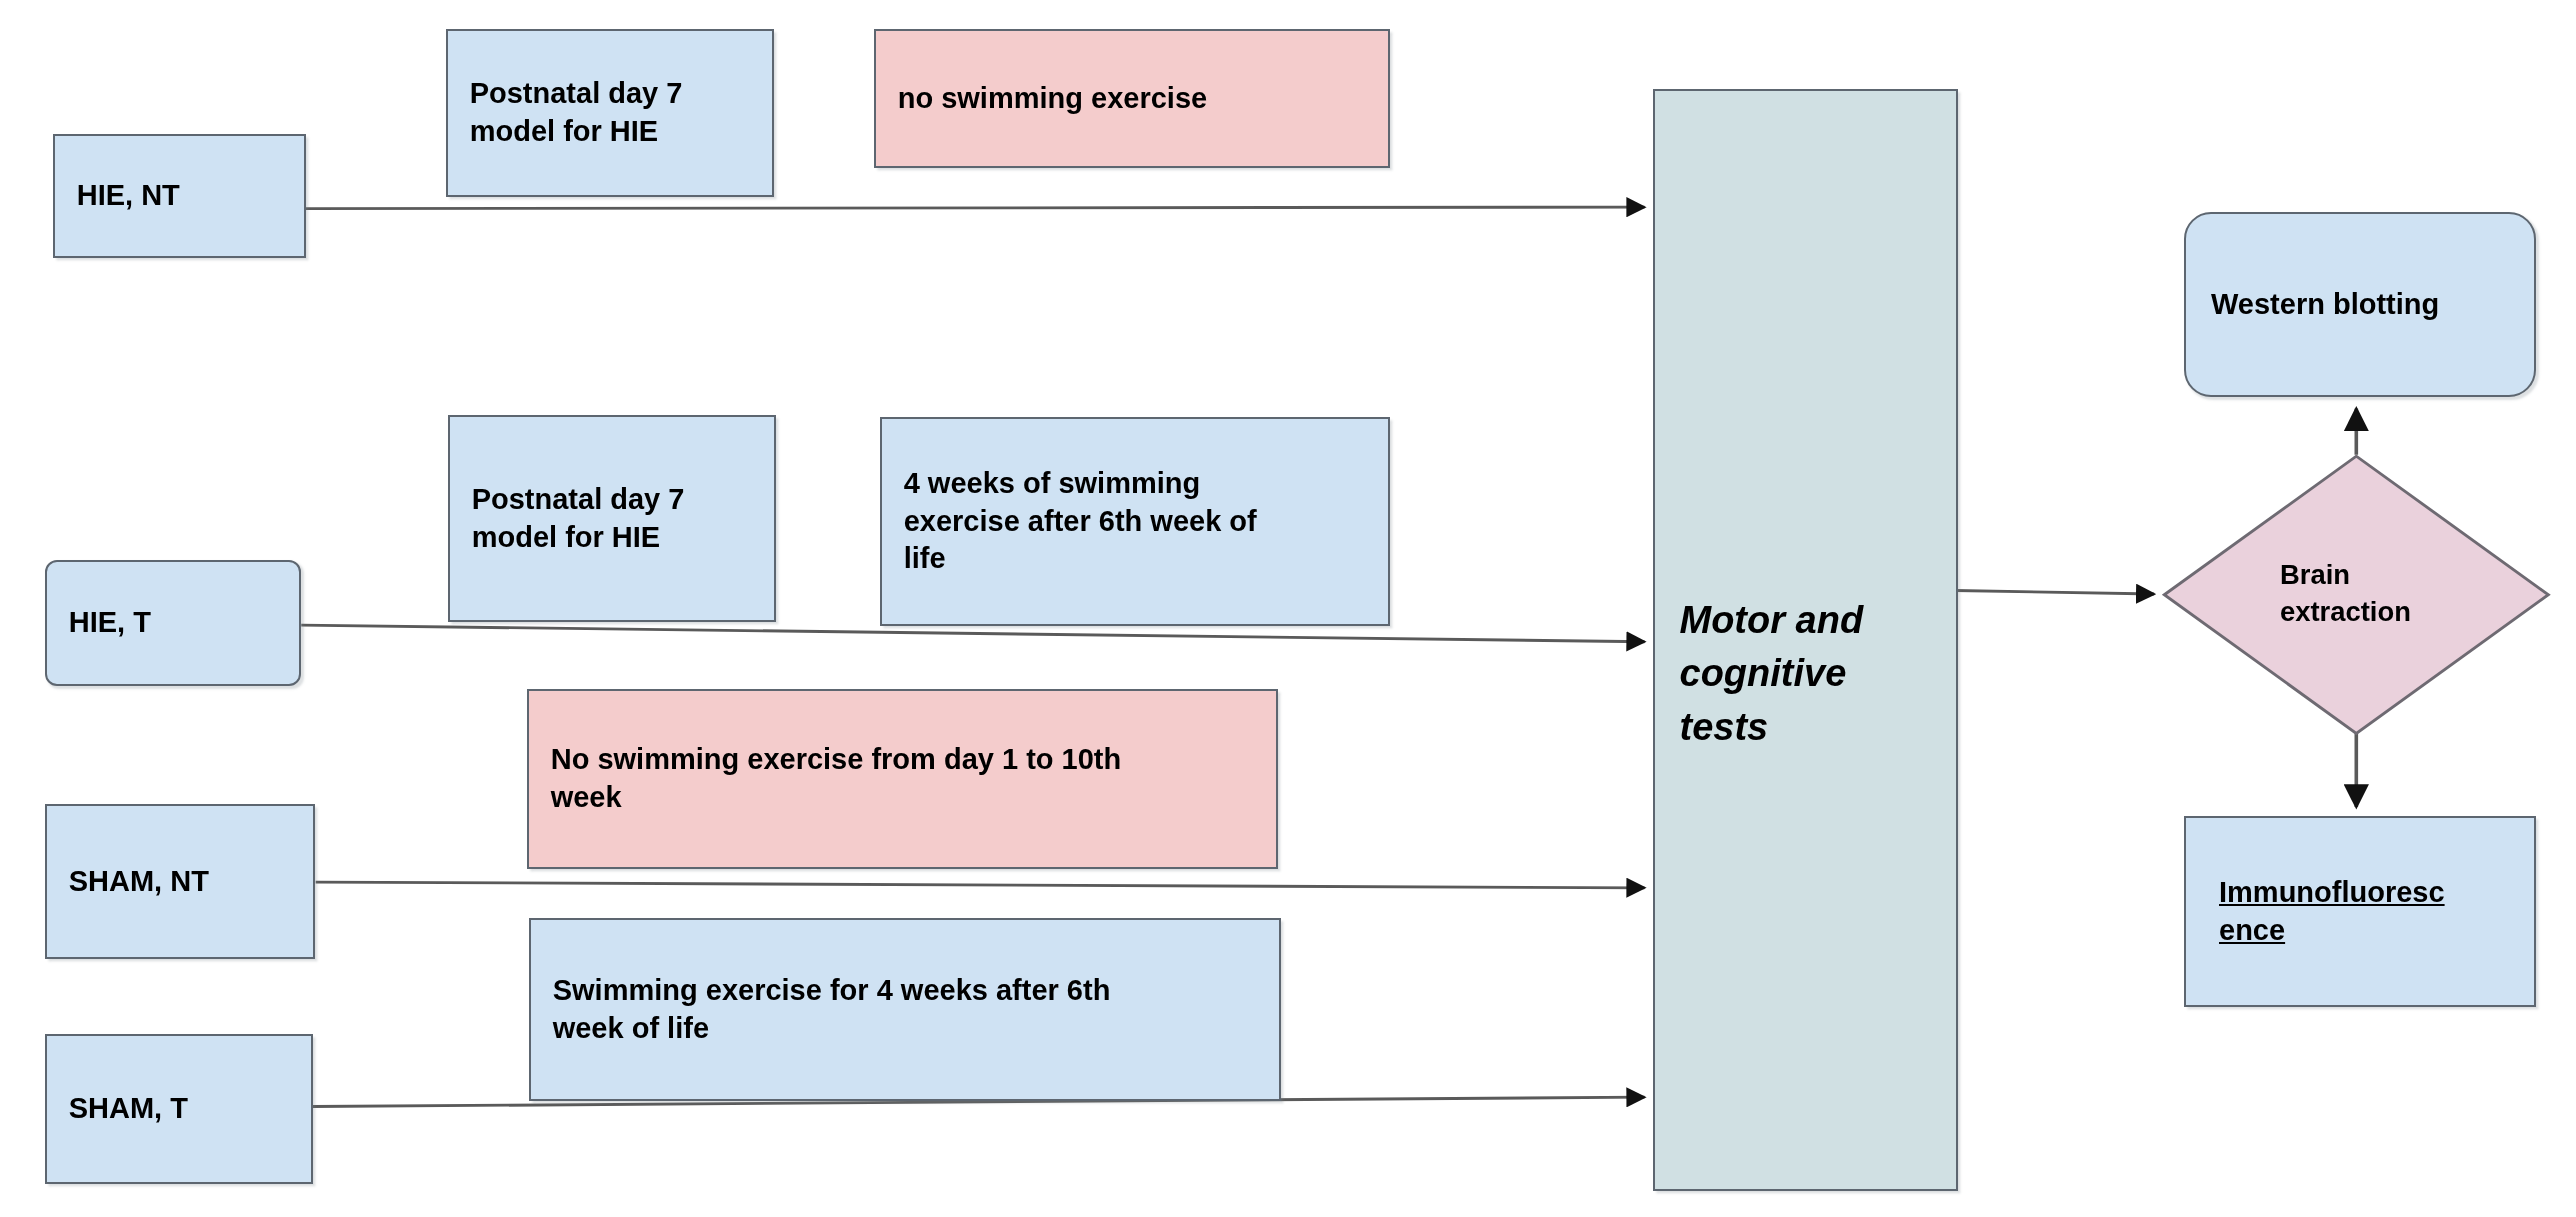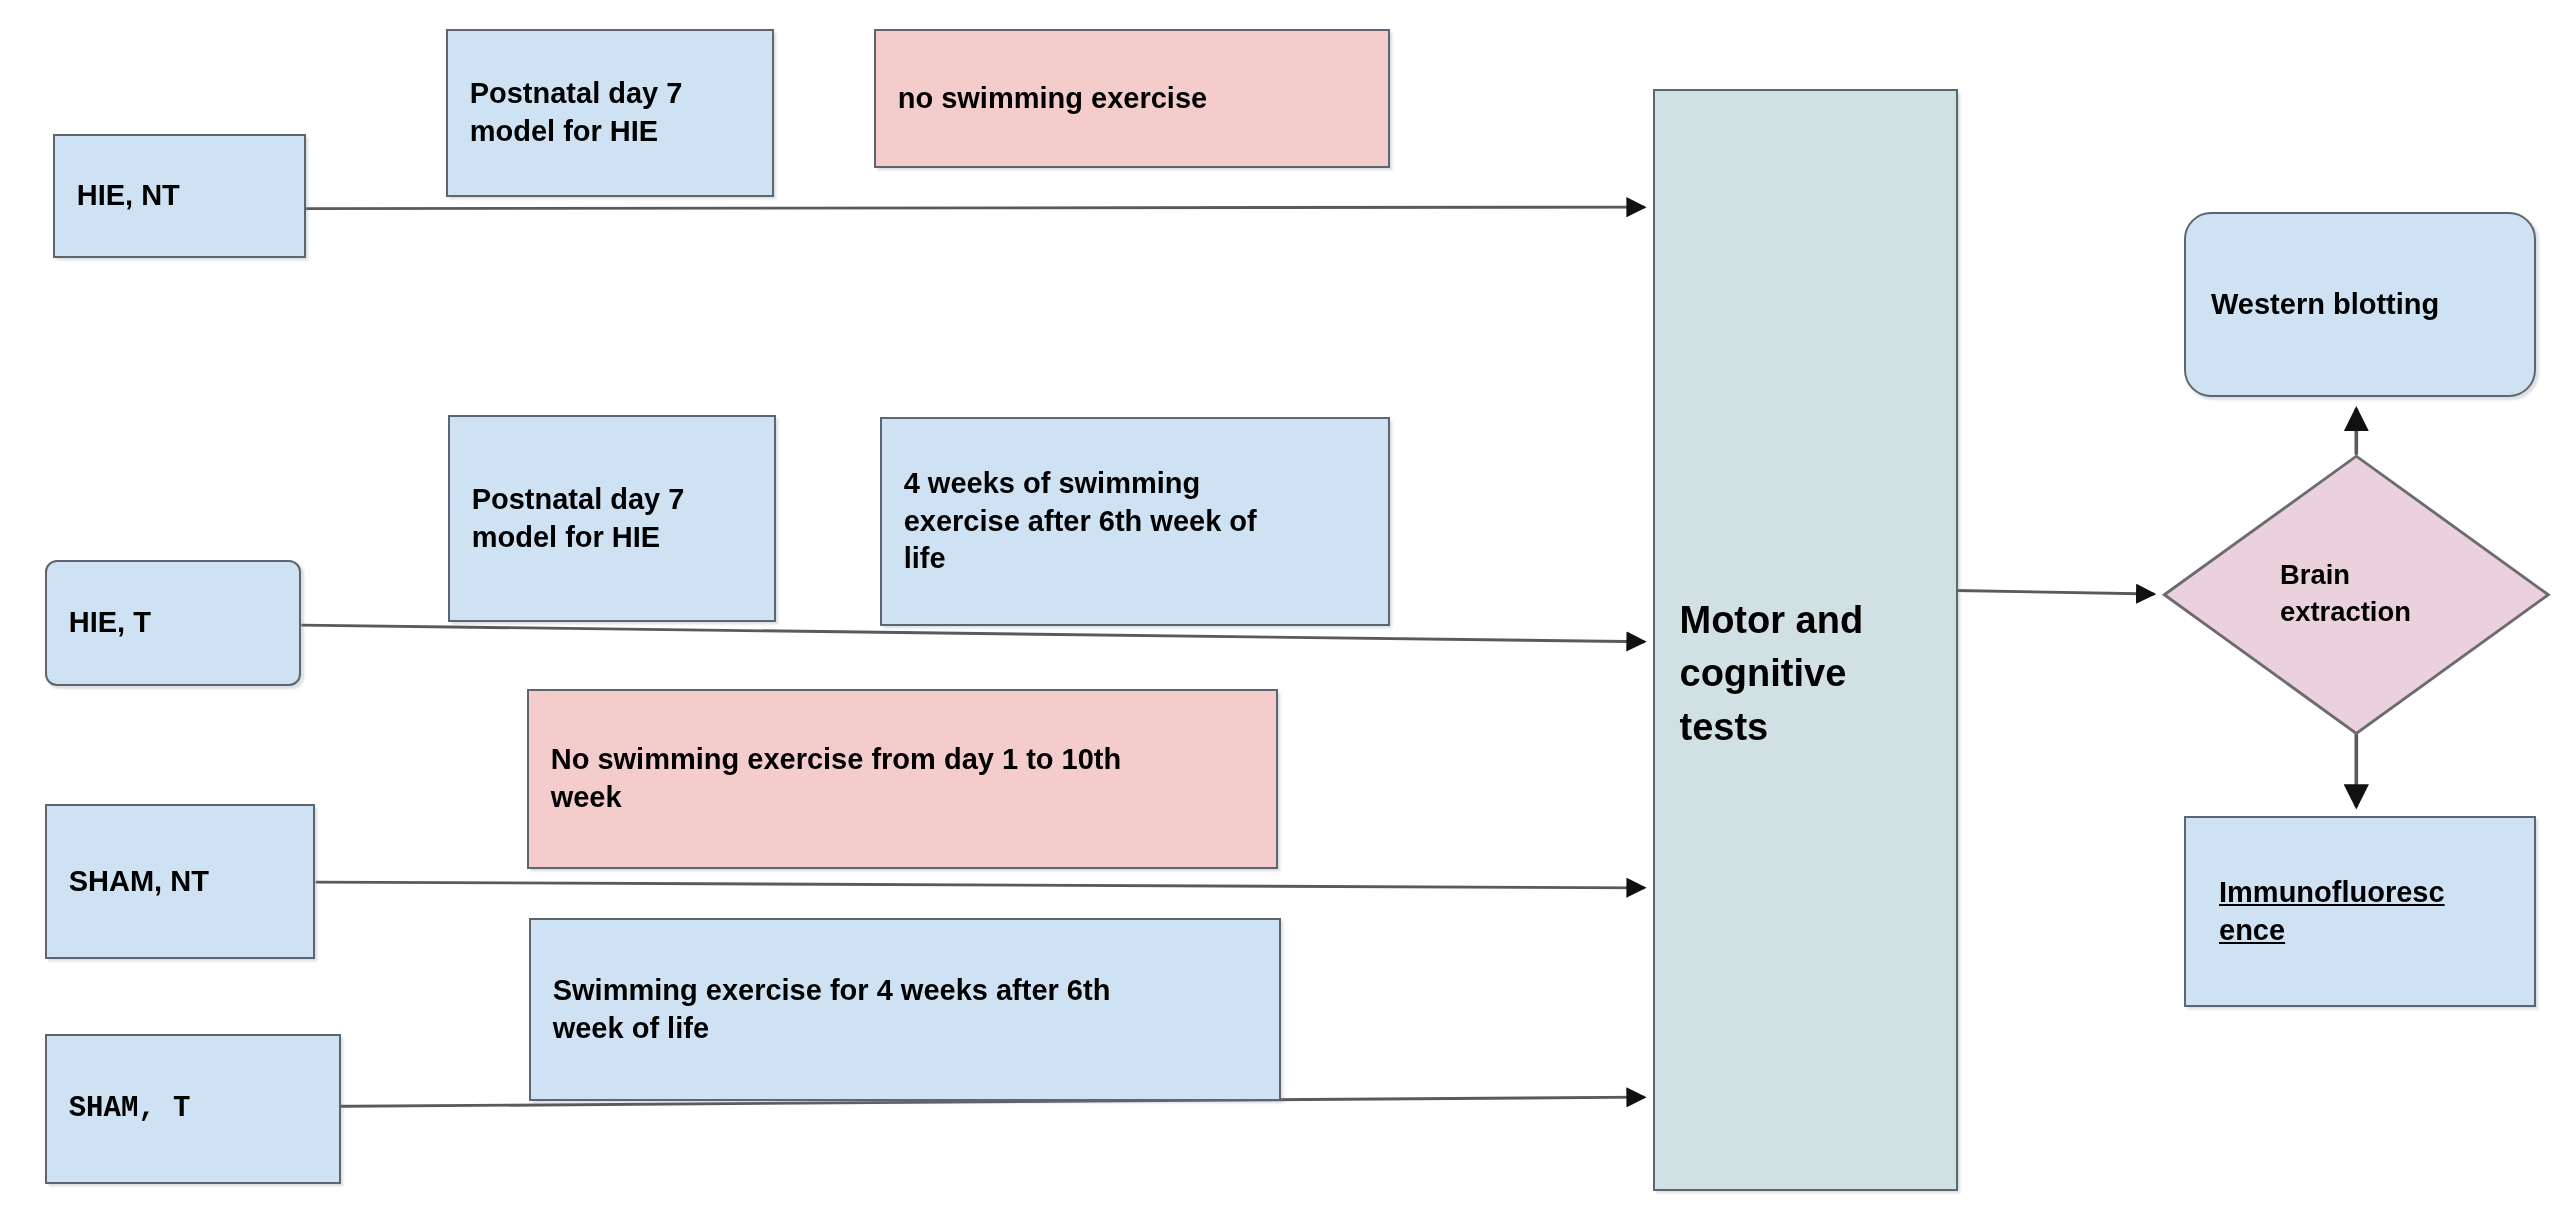--- a/index.html
+++ b/index.html
@@ -86,21 +86,21 @@
 
   <div class="box blue" style="left:53px;top:134px;width:253px;height:124px;">
     <span class="label">HIE, NT</span>
   </div>
   <div class="box blue" style="left:45px;top:560px;width:256px;height:126px;border-radius:12px;">
     <span class="label">HIE, T</span>
   </div>
   <div class="box blue" style="left:45px;top:804px;width:270px;height:155px;">
     <span class="label">SHAM, NT</span>
   </div>
-  <div class="box blue" style="left:45px;top:1034px;width:296px;height:150px;font-family:Liberation Mono, monospace;">
+  <div class="box blue" style="left:45px;top:1034px;width:268px;height:150px;">
     <span class="label">SHAM, T</span>
   </div>
 
   <div class="box blue" style="left:446px;top:29px;width:328px;height:168px;">
     <span class="label">Postnatal day 7
 model for HIE</span>
   </div>
   <div class="box pink" style="left:874px;top:29px;width:516px;height:139px;">
     <span class="label">no swimming exercise</span>
   </div>
@@ -115,21 +115,21 @@
   </div>
   <div class="box pink" style="left:527px;top:689px;width:751px;height:180px;">
     <span class="label">No swimming exercise from day 1 to 10th
 week</span>
   </div>
   <div class="box blue" style="left:529px;top:918px;width:752px;height:183px;">
     <span class="label">Swimming exercise for 4 weeks after 6th
 week of life</span>
   </div>
 
-  <div class="box cyan" id="motor-box" style="left:1653px;top:89px;width:305px;height:1102px;align-items:center;">
+  <div class="box cyan" id="motor-box" style="left:1653px;top:89px;width:305px;height:1102px;align-items:center;font-style:italic;">
     <span class="label">Motor and
 cognitive
 tests</span>
   </div>
 
   <div id="diamond-label">Brain
 extraction</div>
 
   <div class="box blue" style="left:2184px;top:212px;width:352px;height:185px;padding-left:25px;border-radius:27px;">
     <span class="label">Western blotting</span>

